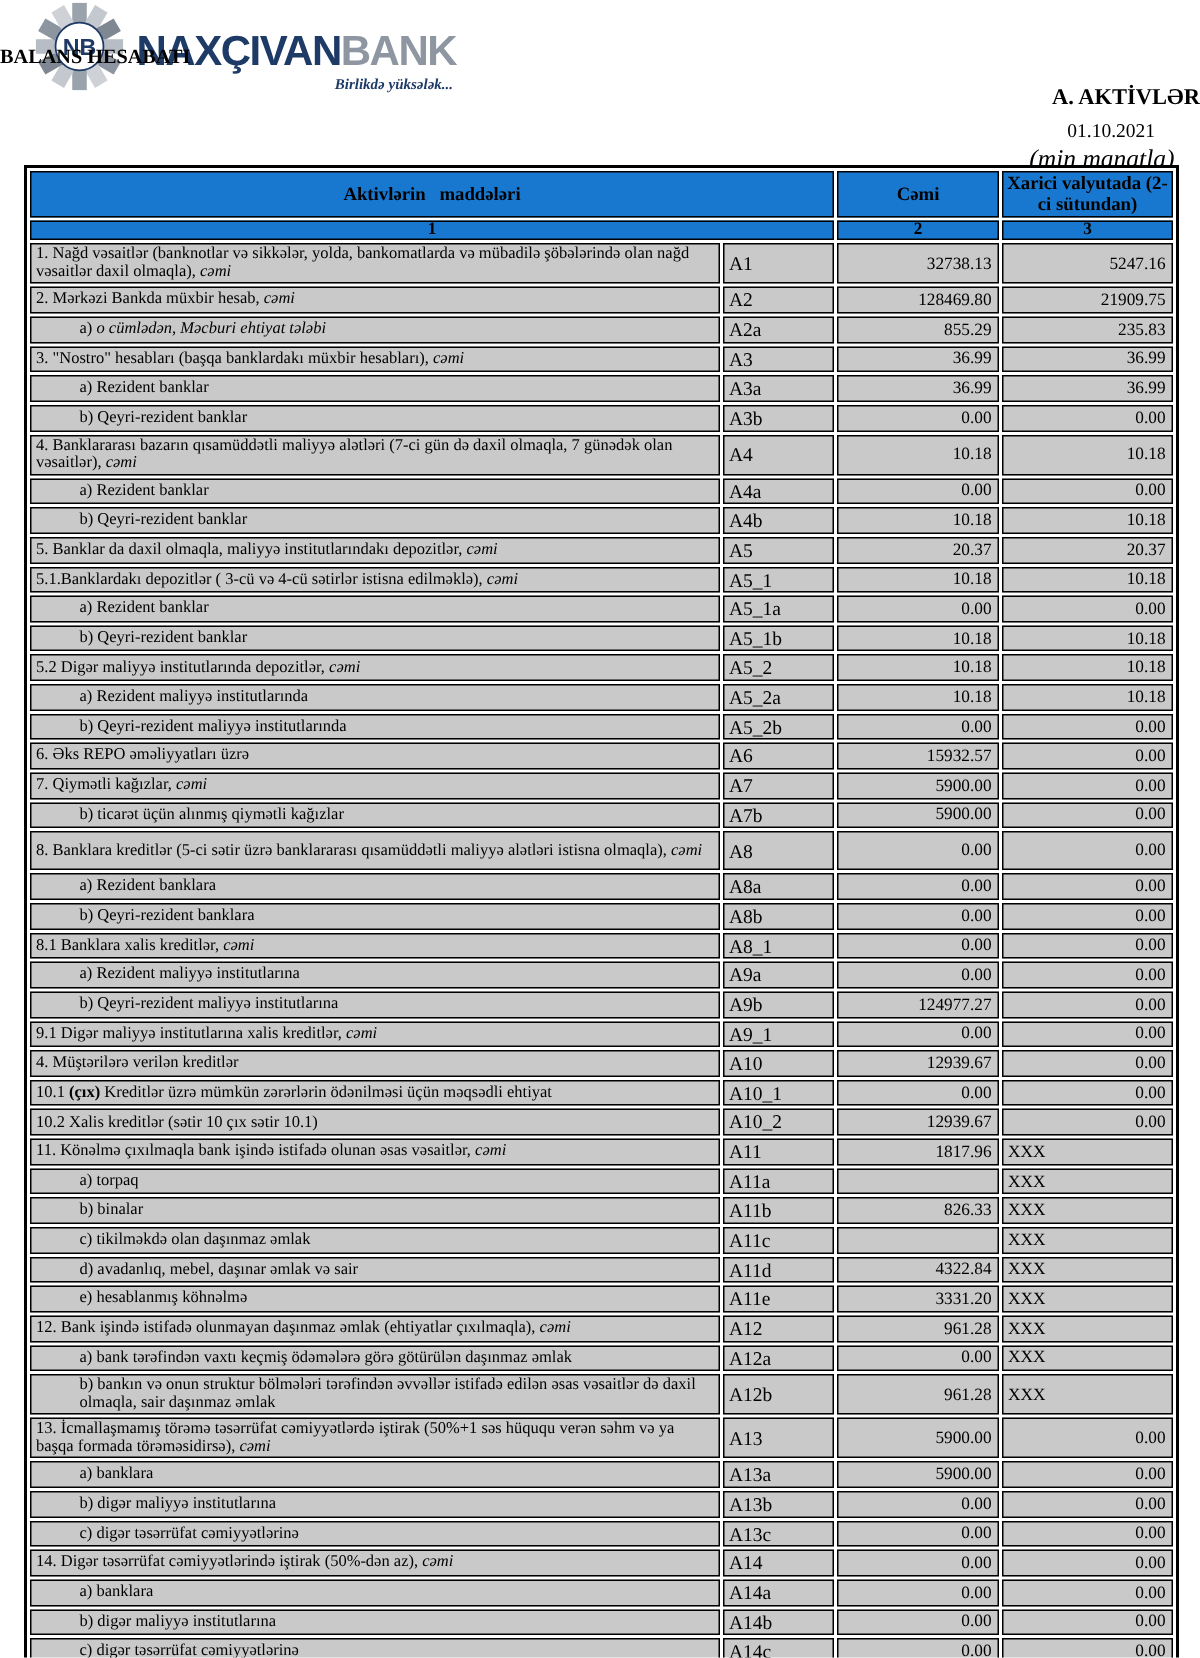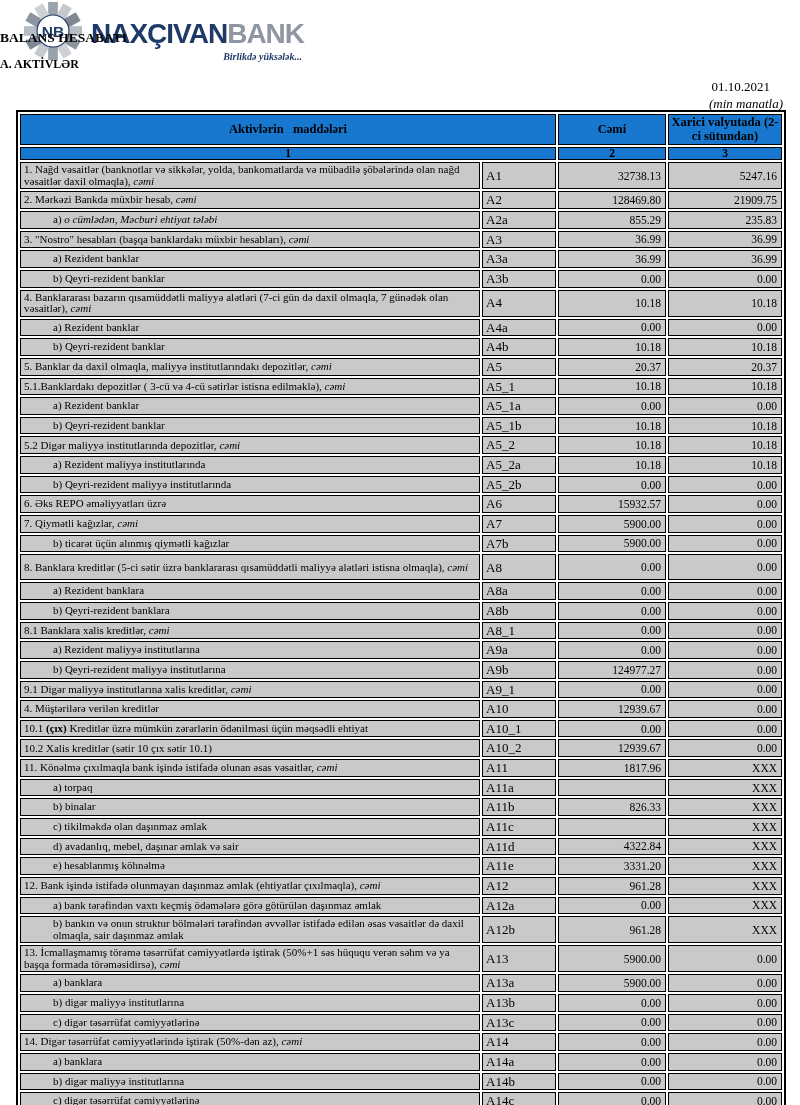--- a/index.html
+++ b/index.html
@@ -20,43 +20,43 @@
     font-family:"Liberation Sans",sans-serif;font-weight:bold;font-size:28px;
     line-height:1;letter-spacing:-1px;white-space:nowrap;
   }
   .logo-name .navy{color:var(--navy);}
   .logo-name .gray{color:var(--gray);}
   .logo-tagline{
     text-align:right;font-style:italic;font-weight:bold;color:var(--navy);
     font-size:10px;margin-top:3px;padding-right:2px;
   }
   .title1{position:absolute;top:30px;left:0;width:800px;font-weight:bold;font-size:13.5px;}
-  .title2{position:absolute;top:57px;left:0;width:800px;text-align:left;font-weight:bold;font-size:12px;}
+  .title2{position:absolute;top:57px;left:0;width:800px;text-align:right;font-weight:bold;font-size:15px;}
   .date{position:absolute;top:79px;right:30px;font-size:13px;}
-  .unit{position:absolute;top:96px;right:17px;font-size:13px;font-style:italic;}
+  .unit{position:absolute;top:96px;right:17px;font-size:17px;font-style:italic;}
 
   table.tbl{
     position:absolute;top:110px;left:16px;width:768px;table-layout:fixed;
     border-collapse:separate;border-spacing:2px;background:#fff;border:2px solid #000;
   }
   .tbl th,.tbl td{border:1.5px solid #000;box-sizing:border-box;overflow:hidden;}
   .tbl th{background:var(--header-bg);text-align:center;vertical-align:middle;padding:0 2px;}
   .th-main{height:30px;font-size:12.5px;font-weight:bold;line-height:1.15;}
   .th-items{word-spacing:6px;}
   .th-num{height:13px;font-size:11.5px;font-weight:bold;line-height:1;}
   .tbl td{
     background:var(--row-bg);font-size:11px;line-height:1.05;
     vertical-align:middle;padding:1px 3px;
   }
   td.c-label{text-align:left;}
   td.c-label.indent{padding-left:32px;}
   td.c-label.tall{height:26px;}
   td.c-code{font-size:13px;}
   td.c-val{text-align:right;font-size:11.5px;padding-right:4px;}
-  td.c-val.xxx{text-align:right;}
+  td.c-val.xxx{text-align:left;}
   .it{font-style:italic;}
   .bd{font-weight:bold;}
 </style>
 </head>
 <body>
 
 <div class="page">
 
   <div class="logo">
     <svg class="logo-emblem" viewBox="0 0 64 64" aria-hidden="true">

